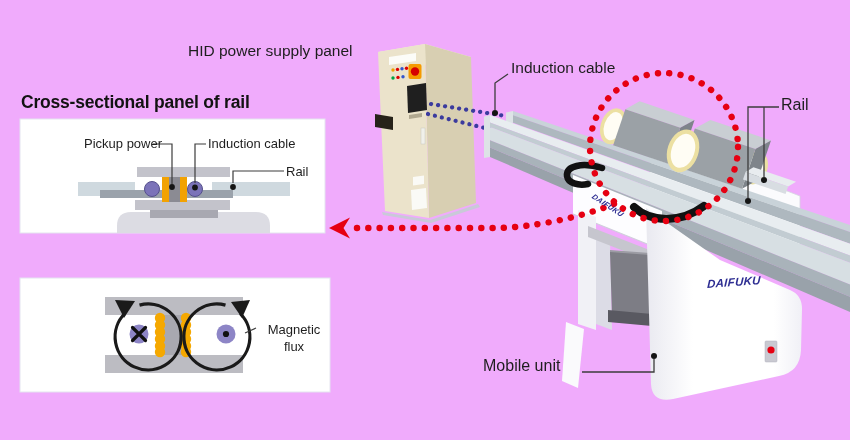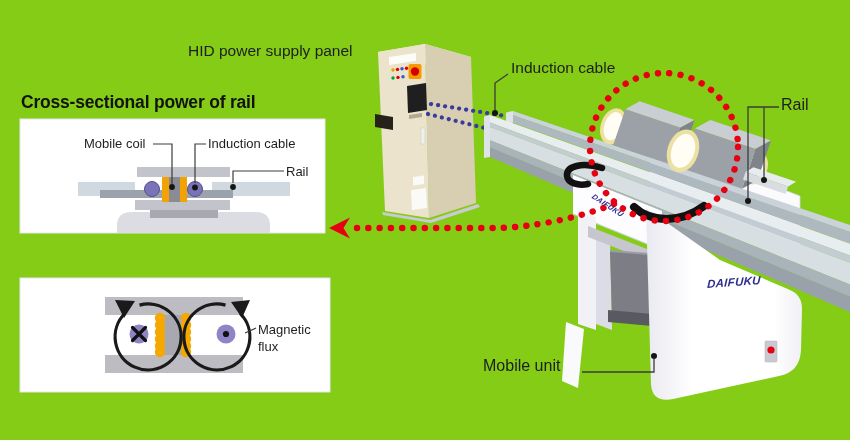--- a/index.html
+++ b/index.html
@@ -1,25 +1,25 @@
 <!DOCTYPE html>
 <html><head>
 <meta charset="utf-8">
 <style>
   html,body{margin:0;padding:0;}
   body{font-family:"Liberation Sans","DejaVu Sans",sans-serif;}
-  #stage{position:relative;width:850px;height:440px;background:#84cc16;overflow:hidden;}
+  #stage{position:relative;width:850px;height:440px;background:#f0abfc;overflow:hidden;}
   #art{position:absolute;left:0;top:0;}
   .lbl{position:absolute;color:#1e1e1e;font-size:15.5px;white-space:nowrap;z-index:5;}
   .lbl-sm{position:absolute;color:#1e1e1e;font-size:13px;white-space:nowrap;z-index:5;}
   .ttl{position:absolute;color:#121212;font-size:17.5px;font-weight:bold;white-space:nowrap;z-index:5;letter-spacing:-0.2px;}
   .brand{position:absolute;color:#2e2e92;font-weight:bold;font-style:italic;z-index:5;letter-spacing:0.3px;}
   #brand-main{left:707px;top:276px;font-size:11.5px;transform:rotate(-4deg) skewX(-6deg);}
   #brand-small{left:590px;top:201px;font-size:7.5px;transform:rotate(33deg) skewX(-6deg);}
-  #lbl-magflux{white-space:normal;width:72px;line-height:1.3;}
+  #lbl-magflux{white-space:normal;width:72px;line-height:1.3;text-align:center;}
 </style>
 </head>
 <body>
 
 <div id="stage">
 
 <svg id="art" width="850" height="440" viewBox="0 0 850 440">
 
   <g>
     <rect x="20" y="119" width="305" height="114" fill="#ffffff" stroke="#e4e4ef" stroke-width="1"></rect>
@@ -206,23 +206,23 @@
     <circle cx="764" cy="180" r="3"></circle>
     <circle cx="654" cy="356" r="3"></circle>
   </g>
 </svg>
 
 <div class="lbl" style="left:188px;top:42px;">HID power supply panel</div>
 <div class="lbl" style="left:511px;top:59px;">Induction cable</div>
 <div class="lbl" style="left:781px;top:96px;font-size:16px;">Rail</div>
 <div class="lbl" style="left:483px;top:357px;font-size:16px;">Mobile unit</div>
 
-<div class="ttl" style="left:21px;top:92px;">Cross-sectional power of rail</div>
-
-<div class="lbl-sm" style="left:84px;top:136px;">Mobile coil</div>
+<div class="ttl" style="left:21px;top:92px;">Cross-sectional panel of rail</div>
+
+<div class="lbl-sm" style="left:84px;top:136px;">Pickup power</div>
 <div class="lbl-sm" style="left:208px;top:136px;">Induction cable</div>
 <div class="lbl-sm" style="left:286px;top:164px;">Rail</div>
 <div class="lbl-sm" id="lbl-magflux" style="left:258px;top:322px;">Magnetic flux</div>
 
 <div class="brand" id="brand-main">DAIFUKU</div>
 <div class="brand" id="brand-small">DAIFUKU</div>
 
 </div>
 
 </body></html>

